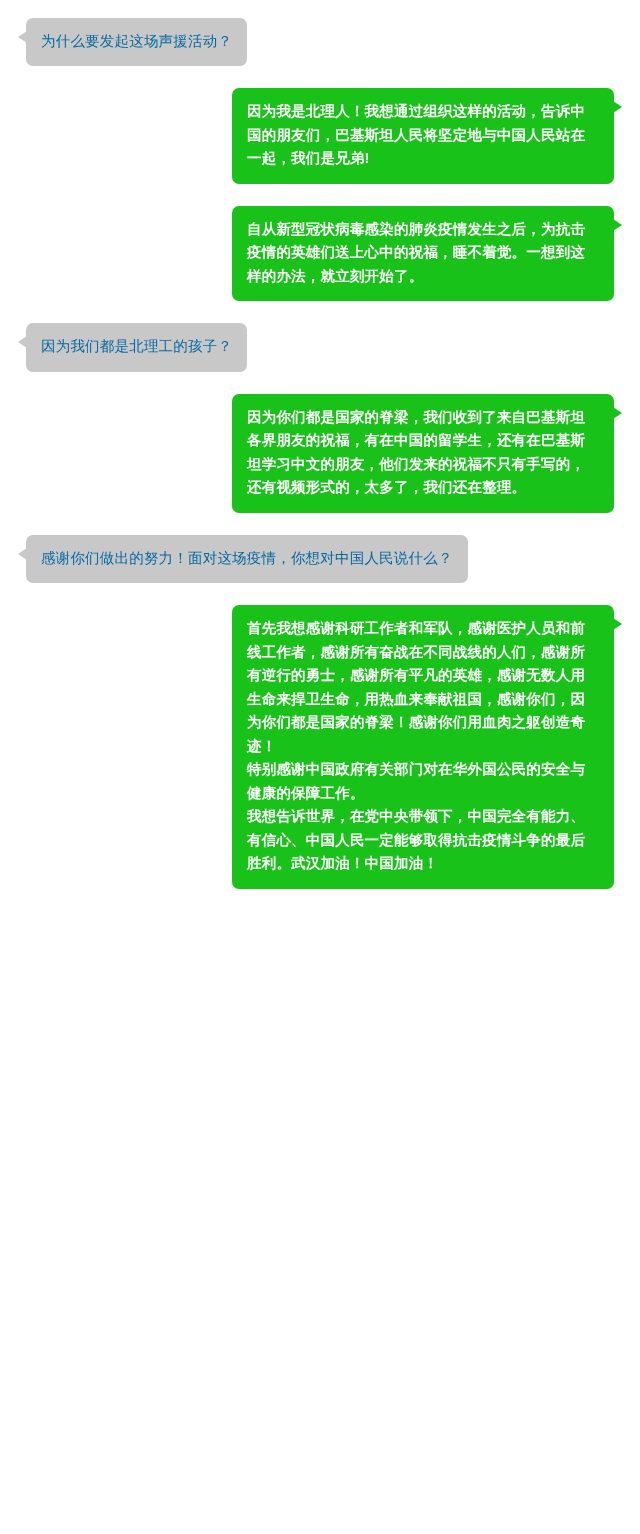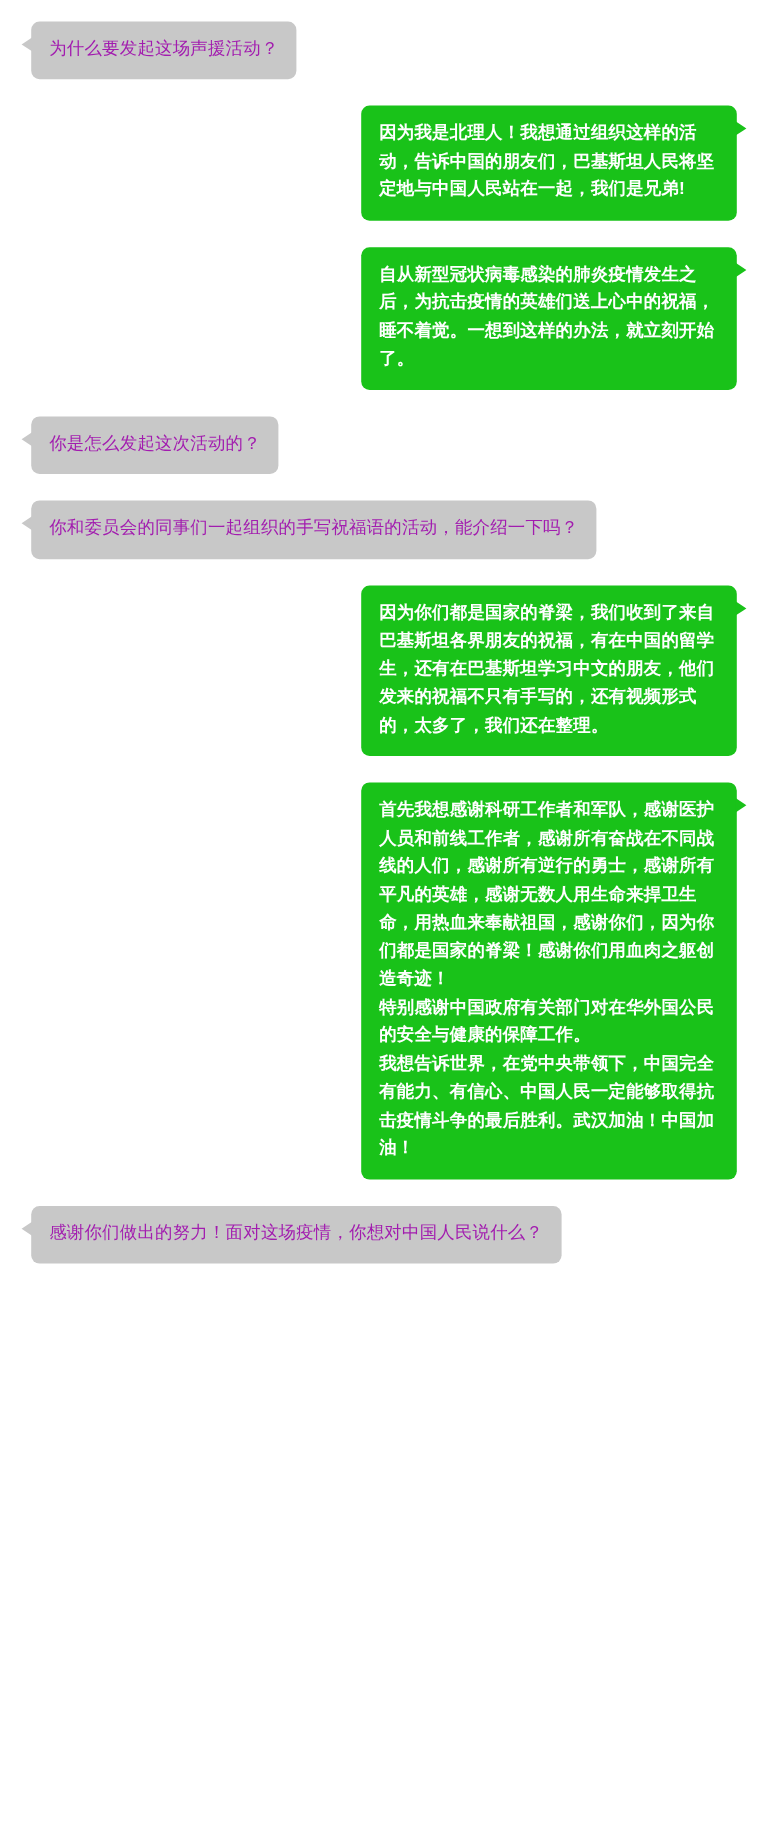--- a/index.html
+++ b/index.html
@@ -40,21 +40,21 @@
     padding: 12px 15px 13px 15px;
     font-size: 14.5px;
     line-height: 1.62;
     letter-spacing: 0.2px;
     box-sizing: border-box;
     word-break: break-all;
     white-space: pre-wrap;
   }
   .bubble.q {
     background: #c8c8c8;
-    color: #a21caf;
+    color: #0369a1;
   }
   .bubble.a {
     background: #19c219;
     color: #ffffff;
     font-weight: bold;
   }
   
   .bubble.q::before {
     content: "";
     position: absolute;
@@ -71,49 +71,46 @@
     position: absolute;
     right: -8px;
     top: 13px;
     width: 0;
     height: 0;
     border-top: 6px solid transparent;
     border-bottom: 6px solid transparent;
     border-left: 9px solid #19c219;
   }
   .row.right .bubble {
-    width: 313px;
+    width: 382px;
   }
   .row.left .bubble {
     max-width: 100%;
   }
 </style>
 </head>
 <body>
 
 <div id="chat">
     <div class="row left">
       <div class="bubble q">为什么要发起这场声援活动？</div>
     </div>
     <div class="row right">
       <div class="bubble a">因为我是北理人！我想通过组织这样的活动，告诉中国的朋友们，巴基斯坦人民将坚定地与中国人民站在一起，我们是兄弟!</div>
     </div>
     <div class="row right">
       <div class="bubble a">自从新型冠状病毒感染的肺炎疫情发生之后，为抗击疫情的英雄们送上心中的祝福，睡不着觉。一想到这样的办法，就立刻开始了。</div>
     </div>
     <div class="row left">
-      <div class="bubble q">你是怎么发起这次活动的？</div>
-    </div>
-    <div class="row left">
-      <div class="bubble q">你和委员会的同事们一起组织的手写祝福语的活动，能介绍一下吗？</div>
+      <div class="bubble q">因为我们都是北理工的孩子？</div>
     </div>
     <div class="row right">
       <div class="bubble a">因为你们都是国家的脊梁，我们收到了来自巴基斯坦各界朋友的祝福，有在中国的留学生，还有在巴基斯坦学习中文的朋友，他们发来的祝福不只有手写的，还有视频形式的，太多了，我们还在整理。</div>
+    </div>
+    <div class="row left">
+      <div class="bubble q">感谢你们做出的努力！面对这场疫情，你想对中国人民说什么？</div>
     </div>
     <div class="row right">
       <div class="bubble a">首先我想感谢科研工作者和军队，感谢医护人员和前线工作者，感谢所有奋战在不同战线的人们，感谢所有逆行的勇士，感谢所有平凡的英雄，感谢无数人用生命来捍卫生命，用热血来奉献祖国，感谢你们，因为你们都是国家的脊梁！感谢你们用血肉之躯创造奇迹！
 特别感谢中国政府有关部门对在华外国公民的安全与健康的保障工作。
 我想告诉世界，在党中央带领下，中国完全有能力、有信心、中国人民一定能够取得抗击疫情斗争的最后胜利。武汉加油！中国加油！</div>
     </div>
-    <div class="row left">
-      <div class="bubble q">感谢你们做出的努力！面对这场疫情，你想对中国人民说什么？</div>
-    </div>
   </div>
 
 </body></html>

